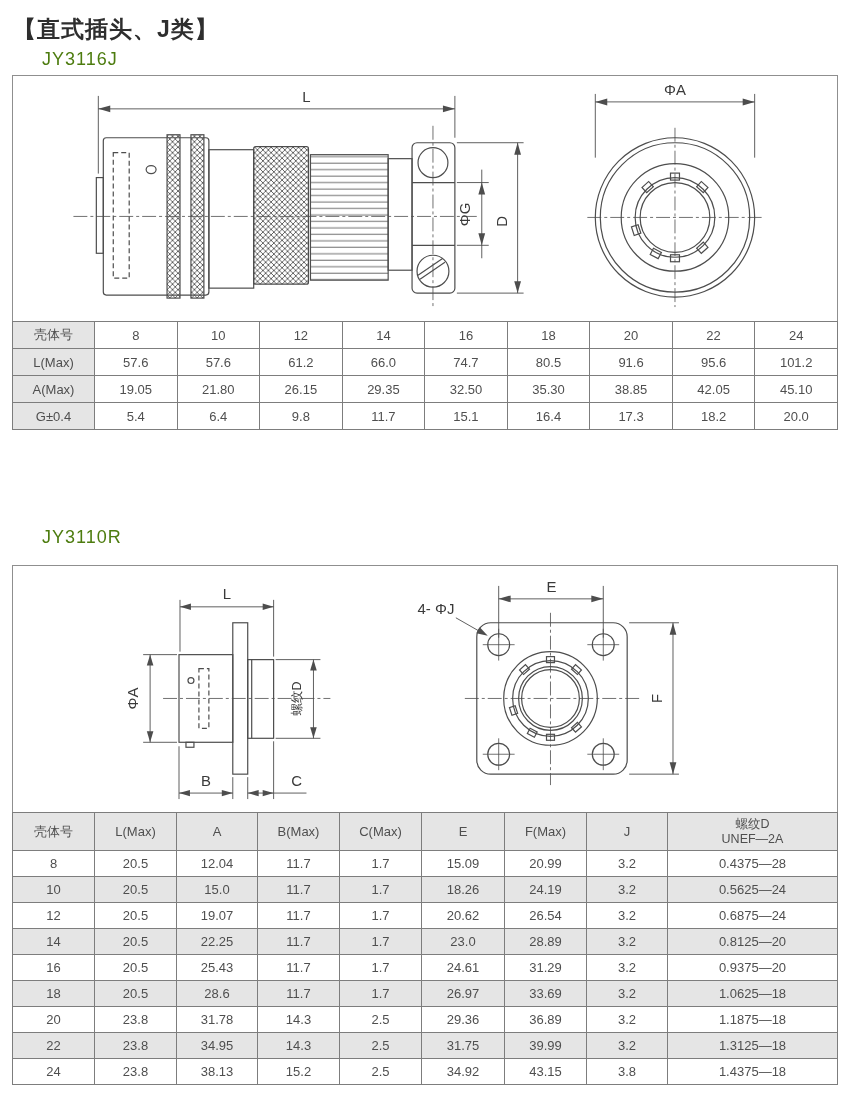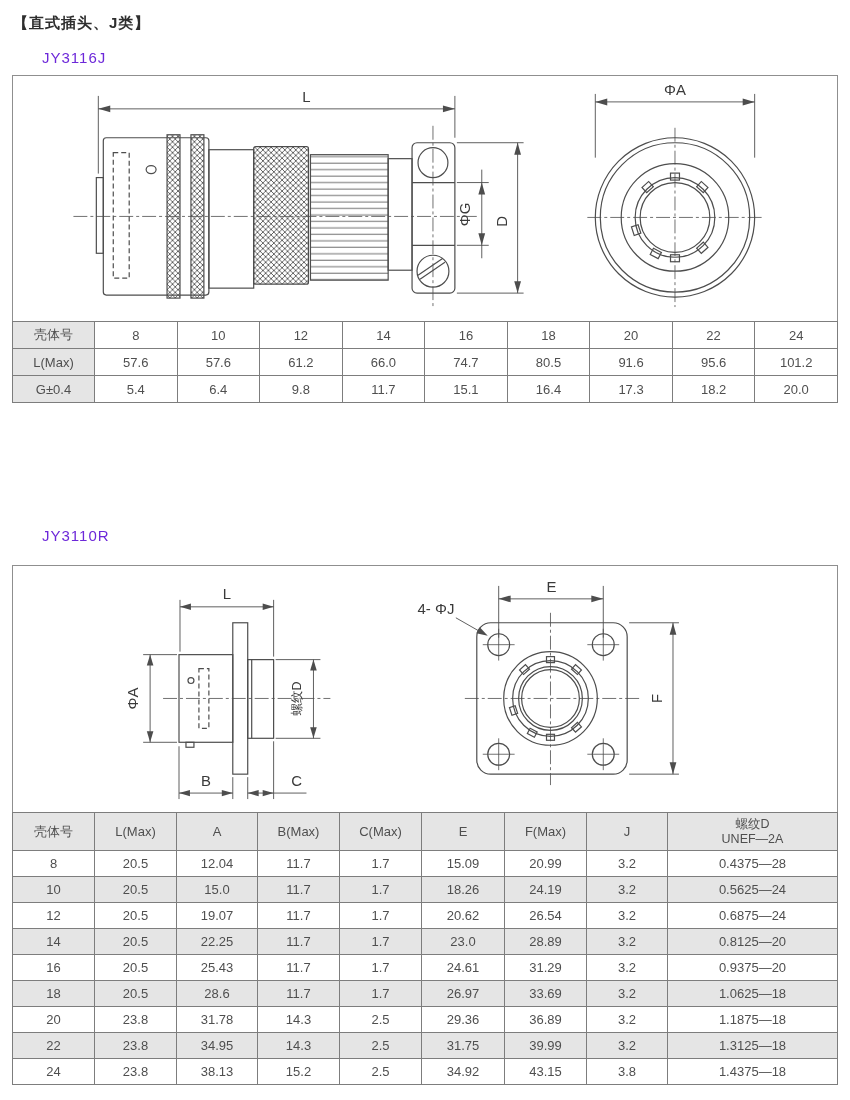--- a/index.html
+++ b/index.html
@@ -1,19 +1,19 @@
 <!DOCTYPE html>
 <html><head>
 <meta charset="utf-8">
 <style>
   html,body{margin:0;padding:0;background:#ffffff;}
   body{font-family:"Liberation Sans","DejaVu Sans",sans-serif;color:#4a4a4a;}
   .page{position:relative;width:850px;height:1100px;background:#ffffff;overflow:hidden;}
-  .sec-title{position:absolute;left:13px;font-size:15px;font-weight:bold;color:#2e2e2e;letter-spacing:1px;}
-  .model{position:absolute;left:42px;font-size:15px;color:#6d28d9;letter-spacing:1px;}
+  .sec-title{position:absolute;left:13px;font-size:23px;font-weight:bold;color:#2e2e2e;letter-spacing:1px;}
+  .model{position:absolute;left:42px;font-size:18px;color:#4d7c0f;letter-spacing:1px;}
   .draw-box{position:absolute;left:12px;width:824px;background:#fff;border:1px solid #8f8f8f;}
   .draw-box svg{display:block;}
   .dtable{position:absolute;left:12px;border-collapse:collapse;table-layout:fixed;width:826px;font-size:13px;color:#4f4f4f;background:#fff;padding-left:20px;}
   .dtable td,.dtable th{border:1px solid #7d7d7d;text-align:center;vertical-align:middle;font-weight:normal;padding:0;overflow:hidden;white-space:nowrap;}
   .dtable{border:1px solid #5c5c5c;}
   #jtable td,#jtable th{height:26px;}
   #jtable th.lbl{background:#e5e5e5;}
   #rtable thead th{height:37px;background:#e5e5e5;}
   #rtable tbody td,#rtable tbody th{height:25px;}
   #rtable tbody tr.alt td,#rtable tbody tr.alt th{background:#e5e5e5;}
@@ -158,20 +158,32 @@
           <td>57.6</td>
           <td>61.2</td>
           <td>66.0</td>
           <td>74.7</td>
           <td>80.5</td>
           <td>91.6</td>
           <td>95.6</td>
           <td>101.2</td>
         </tr>
         <tr>
+          <th class="lbl">A(Max)</th>
+          <td>19.05</td>
+          <td>21.80</td>
+          <td>26.15</td>
+          <td>29.35</td>
+          <td>32.50</td>
+          <td>35.30</td>
+          <td>38.85</td>
+          <td>42.05</td>
+          <td>45.10</td>
+        </tr>
+        <tr>
           <th class="lbl">G±0.4</th>
           <td>5.4</td>
           <td>6.4</td>
           <td>9.8</td>
           <td>11.7</td>
           <td>15.1</td>
           <td>16.4</td>
           <td>17.3</td>
           <td>18.2</td>
           <td>20.0</td>

